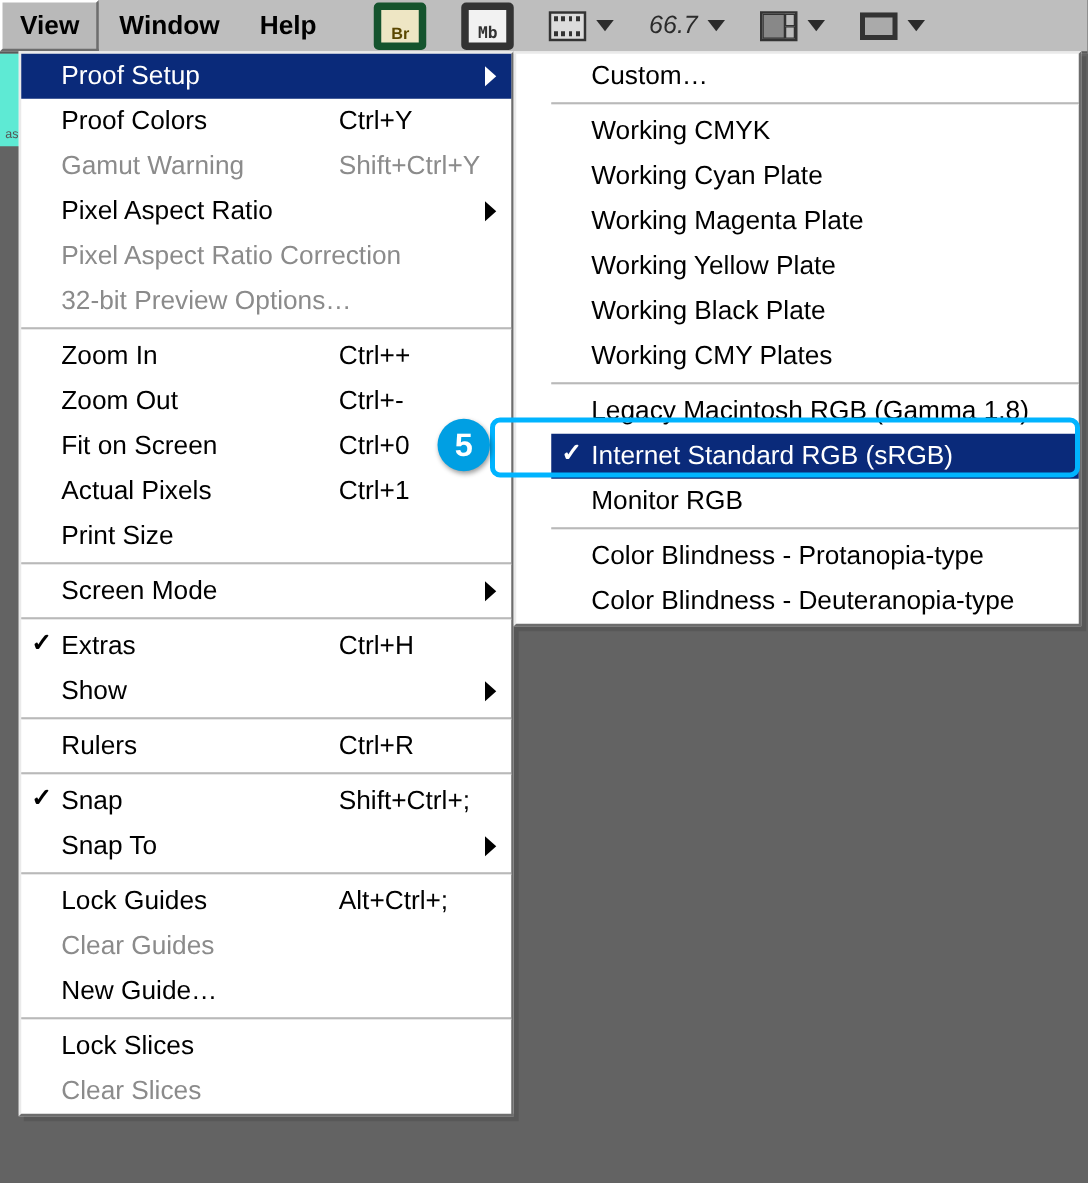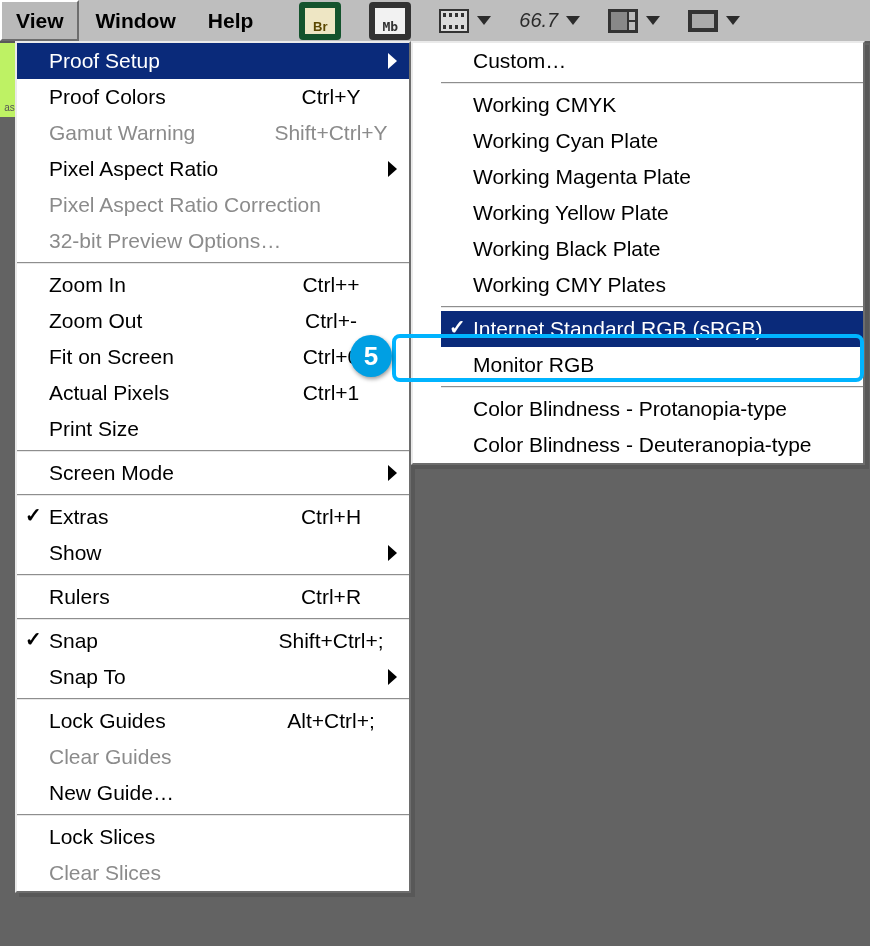--- a/index.html
+++ b/index.html
@@ -106,21 +106,21 @@
     white-space: nowrap;
   }
   .menu-item.disabled { color: #8b8b8b; }
   .menu-item.selected {
     background: #0a2a7a;
     color: #ffffff;
   }
   .menu-item .label { flex: 1; }
   .menu-item .shortcut {
     margin-left: 20px;
-    text-align: center;
+    text-align: left;
     min-width: 120px;
   }
   .menu-item .arrow-right {
     width: 0; height: 0;
     border-top: 8px solid transparent;
     border-bottom: 8px solid transparent;
     border-left: 9px solid #000;
     position: absolute;
     right: 12px;
     top: 50%;
@@ -171,21 +171,21 @@
     z-index: 40;
     pointer-events: none;
   }
 
   .sidebar-fragment {
     position: absolute;
     left: 0;
     top: 43px;
     width: 19px;
     height: 74px;
-    background: #bef264;
+    background: #5eead4;
     border-right: 1px solid #7a7a7a;
     display: flex;
     flex-direction: column;
     justify-content: flex-end;
     align-items: center;
     font-size: 10px;
     color: #555;
   }
   .sidebar-fragment span{
     padding-bottom:4px;
@@ -388,20 +388,23 @@
   <div class="menu-item">
     <span class="label">Working Yellow Plate</span>
   </div>
   <div class="menu-item">
     <span class="label">Working Black Plate</span>
   </div>
   <div class="menu-item">
     <span class="label">Working CMY Plates</span>
   </div>
   <div class="menu-sep"></div>
+  <div class="menu-item">
+    <span class="label">Legacy Macintosh RGB (Gamma 1.8)</span>
+  </div>
   <div class="menu-item selected">
     <span class="check">✓</span>
     <span class="label">Internet Standard RGB (sRGB)</span>
   </div>
   <div class="menu-item">
     <span class="label">Monitor RGB</span>
   </div>
   <div class="menu-sep"></div>
   <div class="menu-item">
     <span class="label">Color Blindness - Protanopia-type</span>

